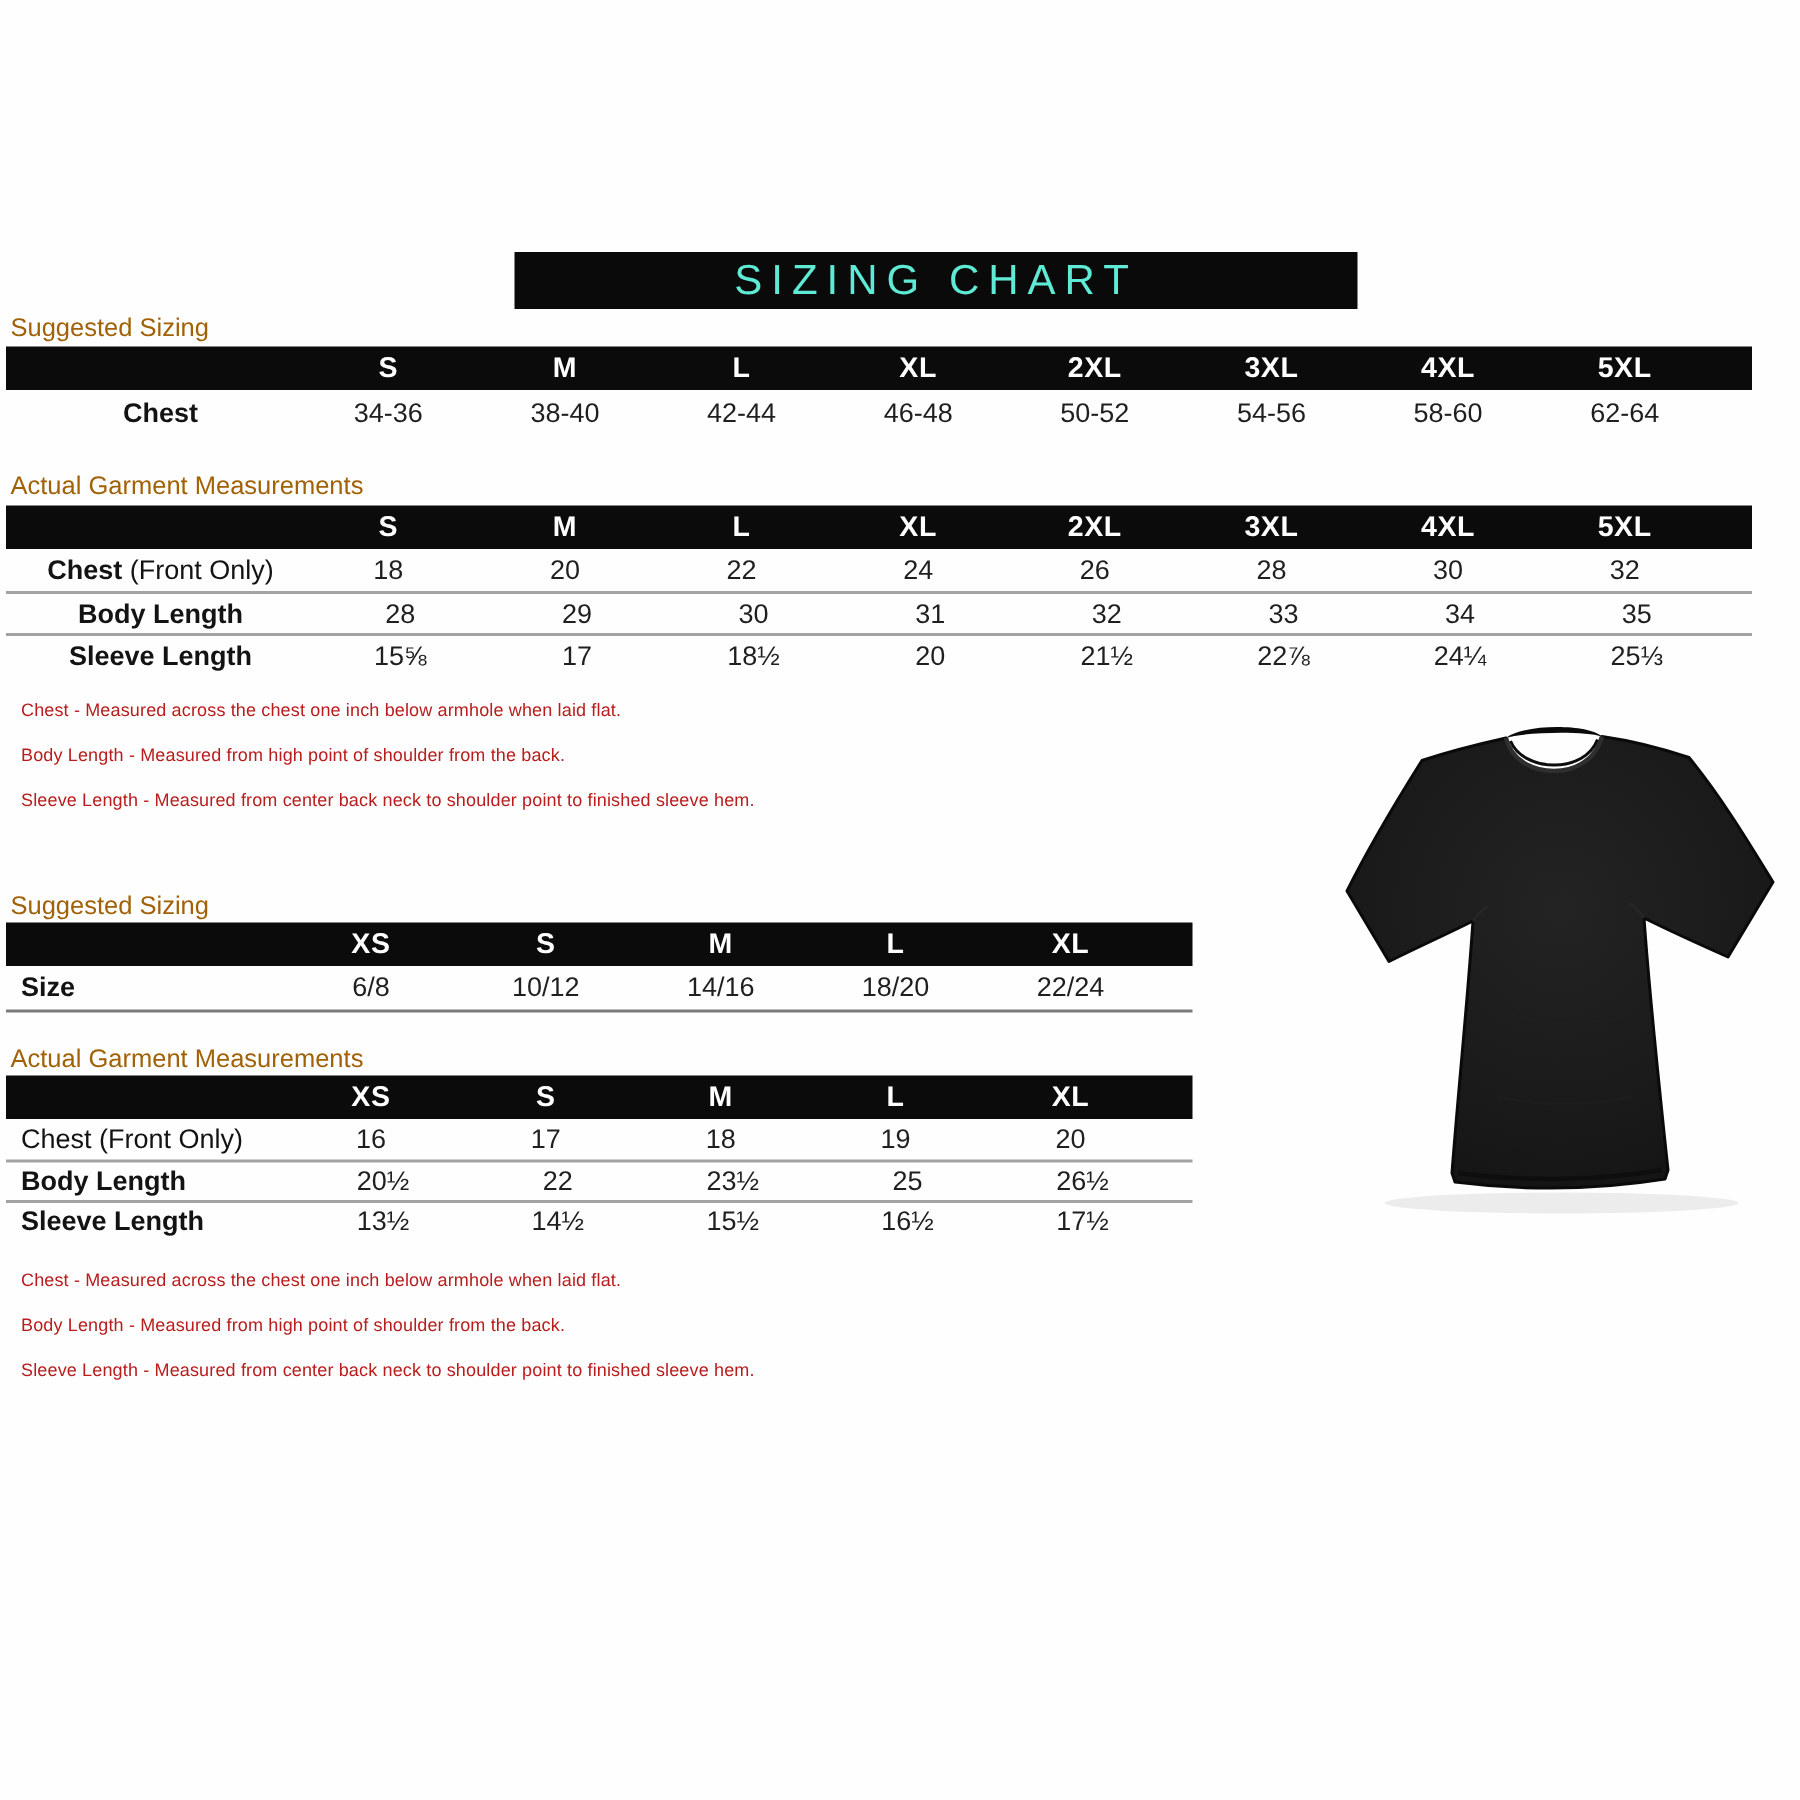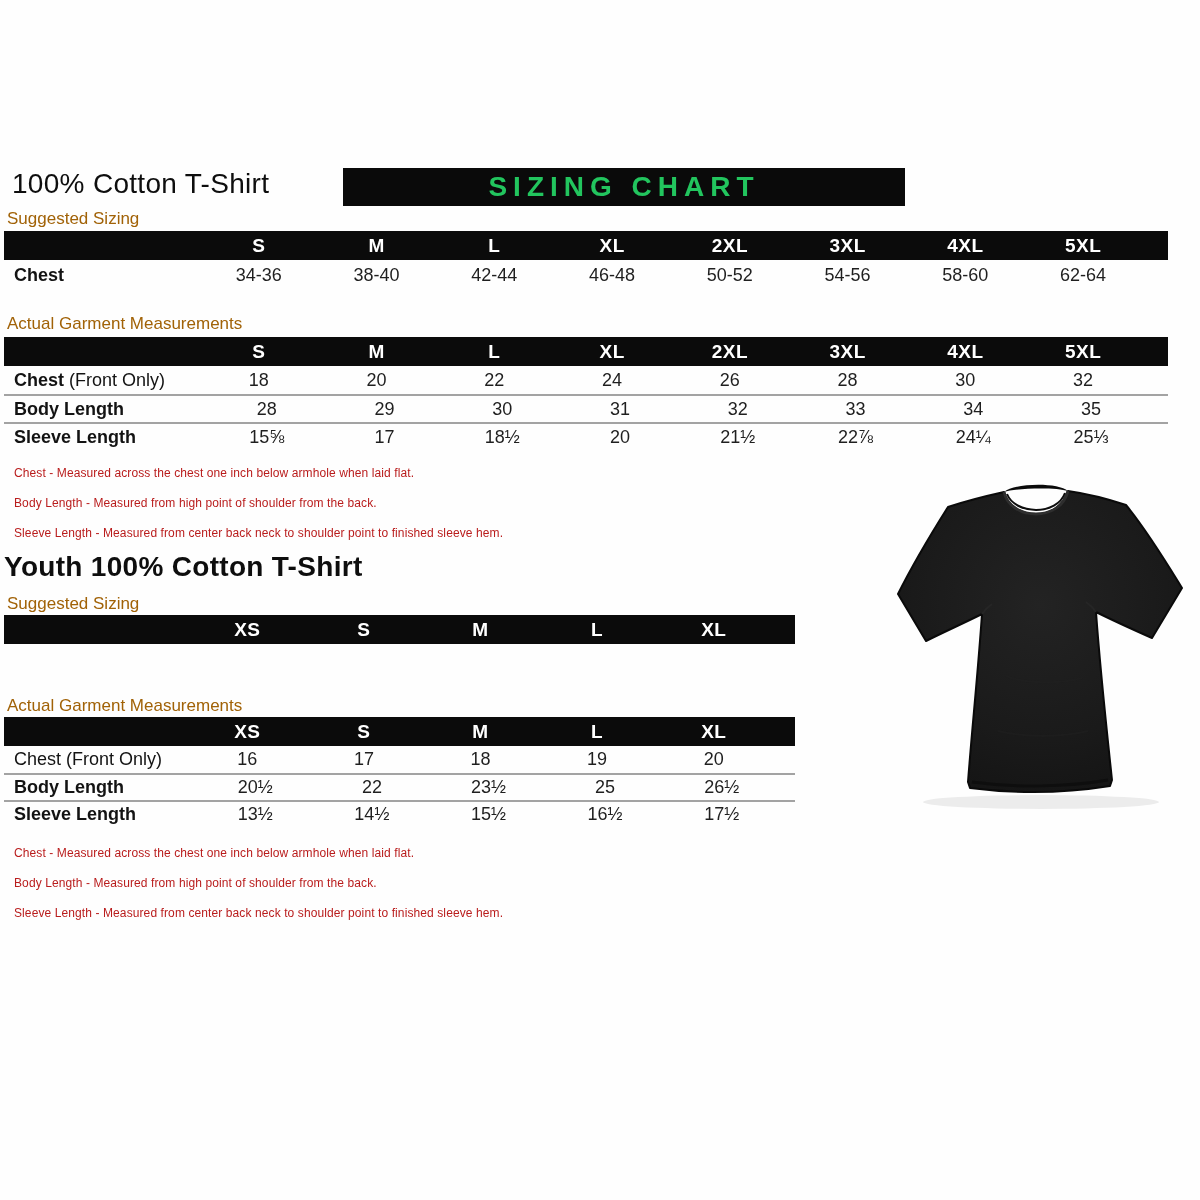--- a/index.html
+++ b/index.html
@@ -19,21 +19,21 @@
     font-size:28px;line-height:36px;font-weight:400;
     color:#0e0e0e;letter-spacing:0.3px;
   }
   .big-title.bold{font-weight:700;left:4px;}
 
   .banner{
     position:absolute;left:343px;top:168px;width:562px;height:38px;
     background:#0a0a0a;display:flex;align-items:center;justify-content:center;
   }
   .banner span{
-    color:#22c55e;font-weight:700;font-size:28px;letter-spacing:6px;
+    color:#5eead4;font-weight:400;font-size:28px;letter-spacing:6px;
   }
 
   .sec-label{
     position:absolute;left:7px;
     font-size:17px;line-height:22px;color:#a16207;
   }
 
   .sztable{position:absolute;left:4px;}
   .table-adult{width:1164px;}
   .table-youth{width:791px;}
@@ -41,38 +41,37 @@
   .table-adult .szrow{padding-right:26px;}
   .table-youth .szrow{padding-right:23px;}
   .szrow.head{background:#0b0b0b;height:29px;}
   .szrow.head .val{color:#fff;font-weight:700;font-size:19px;letter-spacing:0.4px;}
   .rows-31 .szrow.body{height:31px;}
   .rows-28 .szrow.body{height:28px;}
   .rows-27 .szrow.body{height:27px;}
   .ruled .szrow.body + .szrow.body{border-top:2px solid #a3a3a3;gap:16px;}
   .bottom-rule .szrow.body:last-child{border-bottom:2px solid #7b7b7b;}
   .lbl{box-sizing:border-box;padding-left:10px;font-size:18px;color:#131313;}
-  .table-adult .lbl{width:196px;}
+  .table-adult .lbl{width:196px;text-align:center;}
   .table-youth .lbl{width:185px;}
   .lbl .b{font-weight:700;}
   .val{flex:1;text-align:center;font-size:18px;color:#1f1f1f;}
 
   .notes{position:absolute;left:14px;}
   .notes .note{
     height:30px;line-height:30px;font-size:12px;color:#b91c1c;letter-spacing:0.1px;
   }
 
   .tshirt{position:absolute;left:886px;top:476px;width:312px;height:344px;}
 </style>
 </head>
 <body>
 
 <div id="root">
 
-  <div class="big-title" style="top:166px;">100% Cotton T-Shirt</div>
 
   <div class="banner">
     <span>SIZING CHART</span>
   </div>
 
   <div class="sec-label" style="top:208px;">Suggested Sizing</div>
 
   <div class="sztable table-adult rows-31" style="top:231px;">
       <div class="szrow head">
         <div class="lbl"></div>
@@ -146,32 +145,39 @@
         <div class="val">25⅓</div>
       </div>
     </div>
 
   <div class="notes" style="top:458px;">
       <div class="note">Chest - Measured across the chest one inch below armhole when laid flat.</div>
       <div class="note">Body Length - Measured from high point of shoulder from the back.</div>
       <div class="note">Sleeve Length - Measured from center back neck to shoulder point to finished sleeve hem.</div>
     </div>
 
-  <div class="big-title bold" style="top:549px;">Youth 100% Cotton T-Shirt</div>
 
   <div class="sec-label" style="top:593px;">Suggested Sizing</div>
 
   <div class="sztable table-youth rows-31 bottom-rule" style="top:615px;">
       <div class="szrow head">
         <div class="lbl"></div>
         <div class="val">XS</div>
         <div class="val">S</div>
         <div class="val">M</div>
         <div class="val">L</div>
         <div class="val">XL</div>
+      </div>
+      <div class="szrow body">
+        <div class="lbl"><span class="b">Size</span></div>
+        <div class="val">6/8</div>
+        <div class="val">10/12</div>
+        <div class="val">14/16</div>
+        <div class="val">18/20</div>
+        <div class="val">22/24</div>
       </div>
     </div>
 
   <div class="sec-label" style="top:695px;">Actual Garment Measurements</div>
 
   <div class="sztable table-youth rows-27 ruled" style="top:717px;">
       <div class="szrow head">
         <div class="lbl"></div>
         <div class="val">XS</div>
         <div class="val">S</div>

